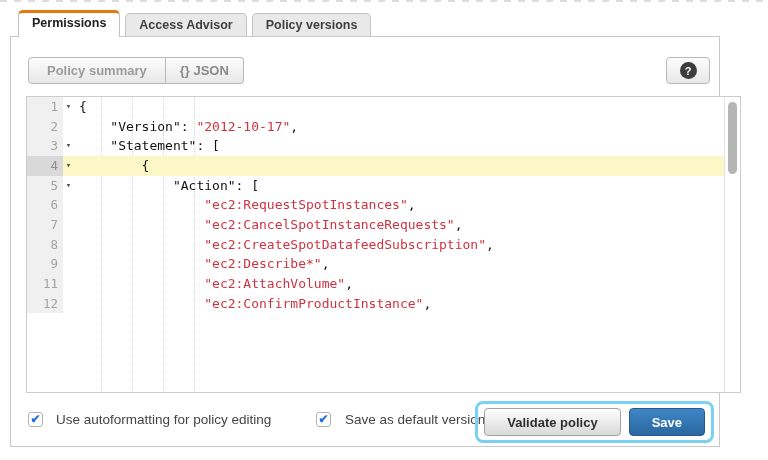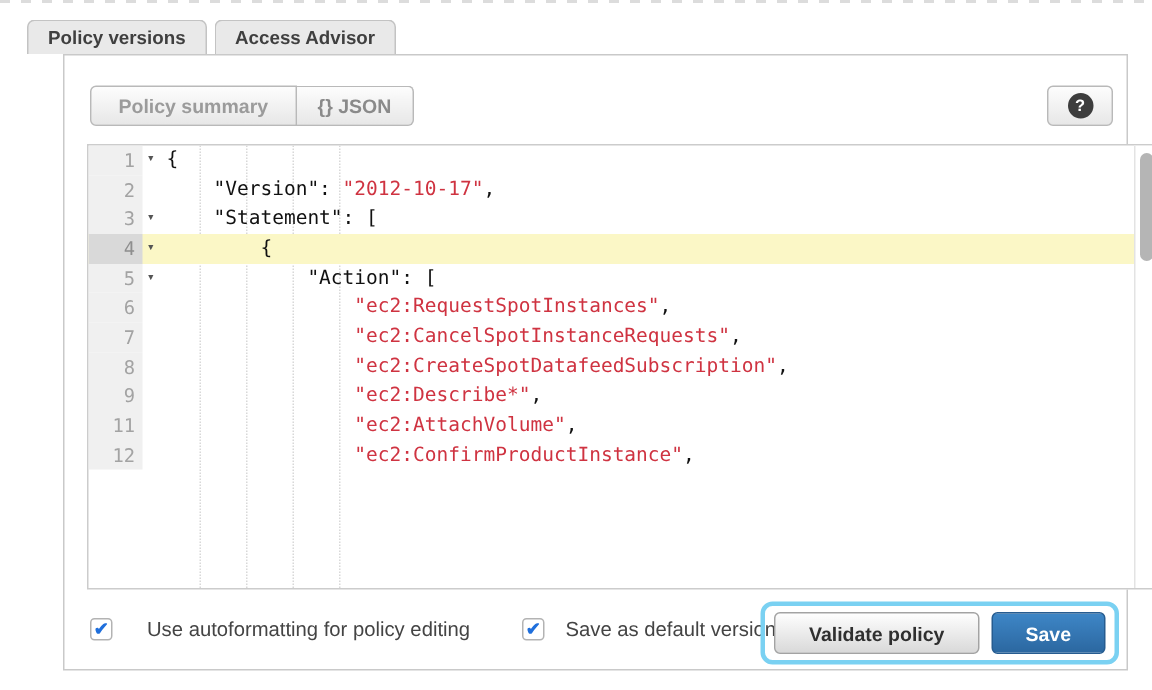--- a/index.html
+++ b/index.html
@@ -15,21 +15,21 @@
   
   .tab-bar{position:absolute;left:18px;top:10px;height:26px;display:flex;gap:5px;
        align-items:flex-end;z-index:3;}
   .tab{height:23px;background:#e9e9e9;border:1px solid #c3c3c3;border-bottom:none;
        border-radius:5px 5px 0 0;padding:0 13px;font-size:12.5px;font-weight:bold;
        color:#3f3f3f;line-height:22px;cursor:pointer;white-space:nowrap;}
   .tab.active{height:27px;margin-bottom:-1px;background:#fff;
        border-top:3px solid var(--orange);line-height:21px;color:#222;}
   
   .panel{position:absolute;left:10px;top:36px;width:710px;height:411px;background:#fff;
-       border:1px solid #c9c9c9;z-index:1;margin-left:32px;}
+       border:1px solid #c9c9c9;z-index:1;}
   
   .btn-group{position:absolute;left:17px;top:20px;height:27px;display:flex;}
   .seg{height:27px;border:1px solid #b9b9b9;background:linear-gradient(#fdfdfd,#e7e7e7);
        font-family:"Liberation Sans",sans-serif;font-size:13px;font-weight:bold;
        line-height:25px;padding:0 18px;cursor:pointer;}
   .seg.first{border-radius:4px 0 0 4px;color:#9b9b9b;}
   .seg.last{border-radius:0 4px 4px 0;border-left:none;color:#8a8a8a;padding:0 14px;}
   .help-btn{position:absolute;right:9px;top:20px;width:44px;height:27px;
        border:1px solid #b9b9b9;border-radius:4px;background:linear-gradient(#fdfdfd,#e7e7e7);
        display:flex;align-items:center;justify-content:center;cursor:pointer;}
@@ -69,22 +69,23 @@
   .btn.validate{color:#2f2f2f;background:linear-gradient(#fefefe,#d9d9d9);
        border:1px solid #a3a3a3;}
   .btn.save{color:#fff;background:linear-gradient(#3e86c6,#2b67a0);border:1px solid #265c90;}
 </style>
 </head>
 <body>
 
 <div class="artifact-line"></div>
 
 <div class="tab-bar">
+  <div class="tab active">Permissions</div>
+  <div class="tab">Access Advisor</div>
   <div class="tab">Policy versions</div>
-  <div class="tab">Access Advisor</div>
 </div>
 
 <div class="panel">
 
   <div class="btn-group">
     <button class="seg first">Policy summary</button>
     <button class="seg last">{} JSON</button>
   </div>
   <button class="help-btn">
     <span class="help-circle">?</span>
@@ -153,21 +154,21 @@
         </div>
       </div>
     <div class="scrollbar">
       <div class="sb-thumb"></div>
     </div>
   </div>
 
   <span class="cb" style="left:17px;top:375px;">
     <span class="check">✔</span>
   </span>
-  <span class="cb-label" style="left:55px;top:375px;">Use autoformatting for policy editing</span>
+  <span class="cb-label" style="left:45px;top:375px;">Use autoformatting for policy editing</span>
 
   <span class="cb" style="left:305px;top:375px;">
     <span class="check">✔</span>
   </span>
   <span class="cb-label" style="left:334px;top:375px;">Save as default version</span>
 
   <a class="cancel-link" style="left:488px;top:375px;">Cancel</a>
 
   <div class="focus-ring">
     <button class="btn validate">Validate policy</button>

